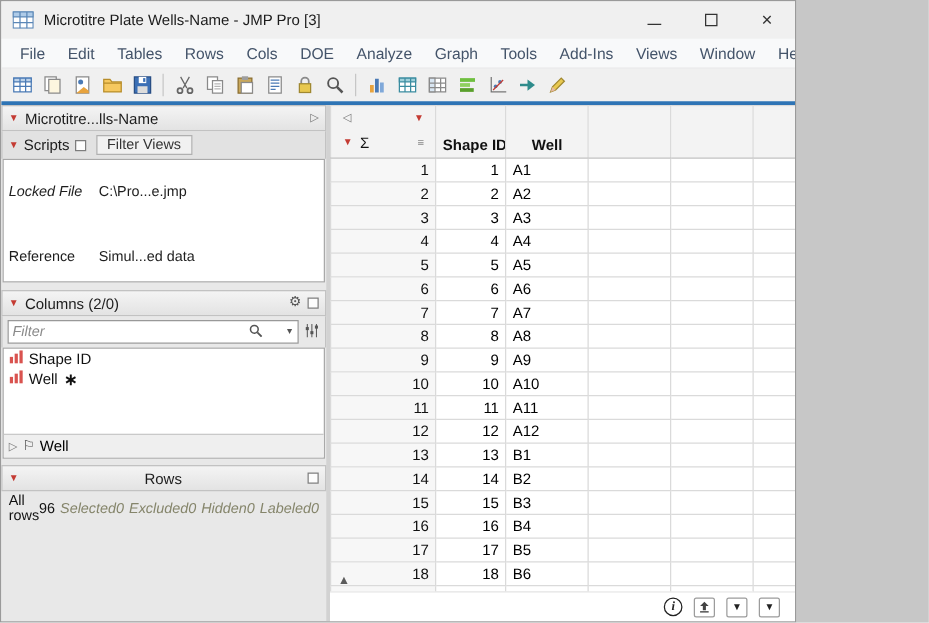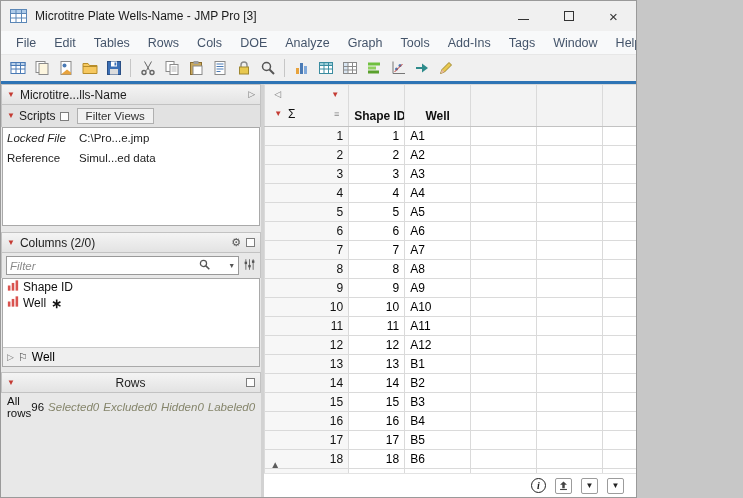--- a/index.html
+++ b/index.html
@@ -38,21 +38,21 @@
   .gray-tri{color:#7a7a7a;font-size:9px;line-height:1;}
   .spacer{flex:1;}
   .mini-box{width:9px;height:9px;border:1px solid #7d7d7d;background:#fdfdfd;display:inline-block;}
   .gear{font-size:11px;color:#555;line-height:1;}
 
   .tabs-row{flex:0 0 22px;display:flex;align-items:center;padding-left:5px;gap:4px;background:#e2e2e2;border-left:1px solid #c2c2c2;border-right:1px solid #c2c2c2;}
   .tab-label{font-size:12px;color:#1d1d1d;}
   .tab{border:1px solid #b0b0b0;background:#f1f1f1;padding:1px 8px;font-size:11.5px;color:#333;margin-left:4px;}
 
   .white-box{flex:1;background:#fff;border:1px solid #a9a9a9;margin:0 1px 1px 1px;overflow:hidden;display:flex;flex-direction:column;}
-  .prop-row{display:grid;grid-template-columns:72px 1fr;padding:4px 4px;font-size:11.5px;color:#1d1d1d;}
+  .prop-row{display:grid;grid-template-columns:72px 1fr;padding:20px 4px;font-size:11.5px;color:#1d1d1d;}
   .prop-label.italic{font-style:italic;}
   .prop-value{white-space:nowrap;overflow:hidden;}
 
   .filter-row{flex:0 0 25px;display:flex;align-items:center;gap:4px;padding:2px 4px;background:#e8e8e8;border-left:1px solid #c2c2c2;border-right:1px solid #c2c2c2;}
   .filter-box{flex:1;height:19px;background:#fff;border:1px solid #999;display:flex;align-items:center;padding:0 3px;gap:18px;}
   .filter-input{border:none;outline:none;width:60px;font-size:11.5px;font-style:italic;color:#333;background:transparent;font-family:"Liberation Sans",sans-serif;}
   .filter-input::placeholder{color:#8a8a8a;font-style:italic;}
   .tiny-tri{color:#555;font-size:7px;}
 
   .col-item{flex:0 0 16px;display:flex;align-items:center;gap:4px;padding-left:4px;}
@@ -124,21 +124,21 @@
       <span class="menu-item">File</span>
       <span class="menu-item">Edit</span>
       <span class="menu-item">Tables</span>
       <span class="menu-item">Rows</span>
       <span class="menu-item">Cols</span>
       <span class="menu-item">DOE</span>
       <span class="menu-item">Analyze</span>
       <span class="menu-item">Graph</span>
       <span class="menu-item">Tools</span>
       <span class="menu-item">Add-Ins</span>
-      <span class="menu-item">Tags</span>
+      <span class="menu-item">Views</span>
       <span class="menu-item">Window</span>
       <span class="menu-item">Help</span>
     </div>
 
   <div class="toolbar">
     <span class="tool-btn">
         <svg width="16" height="16" viewBox="0 0 16 16">
           <rect x="1" y="2.5" width="14" height="11" fill="#fff" stroke="#4a7ab5"></rect>
           <rect x="1" y="2.5" width="14" height="3" fill="#bcd2ea" stroke="#4a7ab5"></rect>
           <path d="M1 9h14M6 2.5v11M10.5 2.5v11" stroke="#4a7ab5" fill="none"></path>

